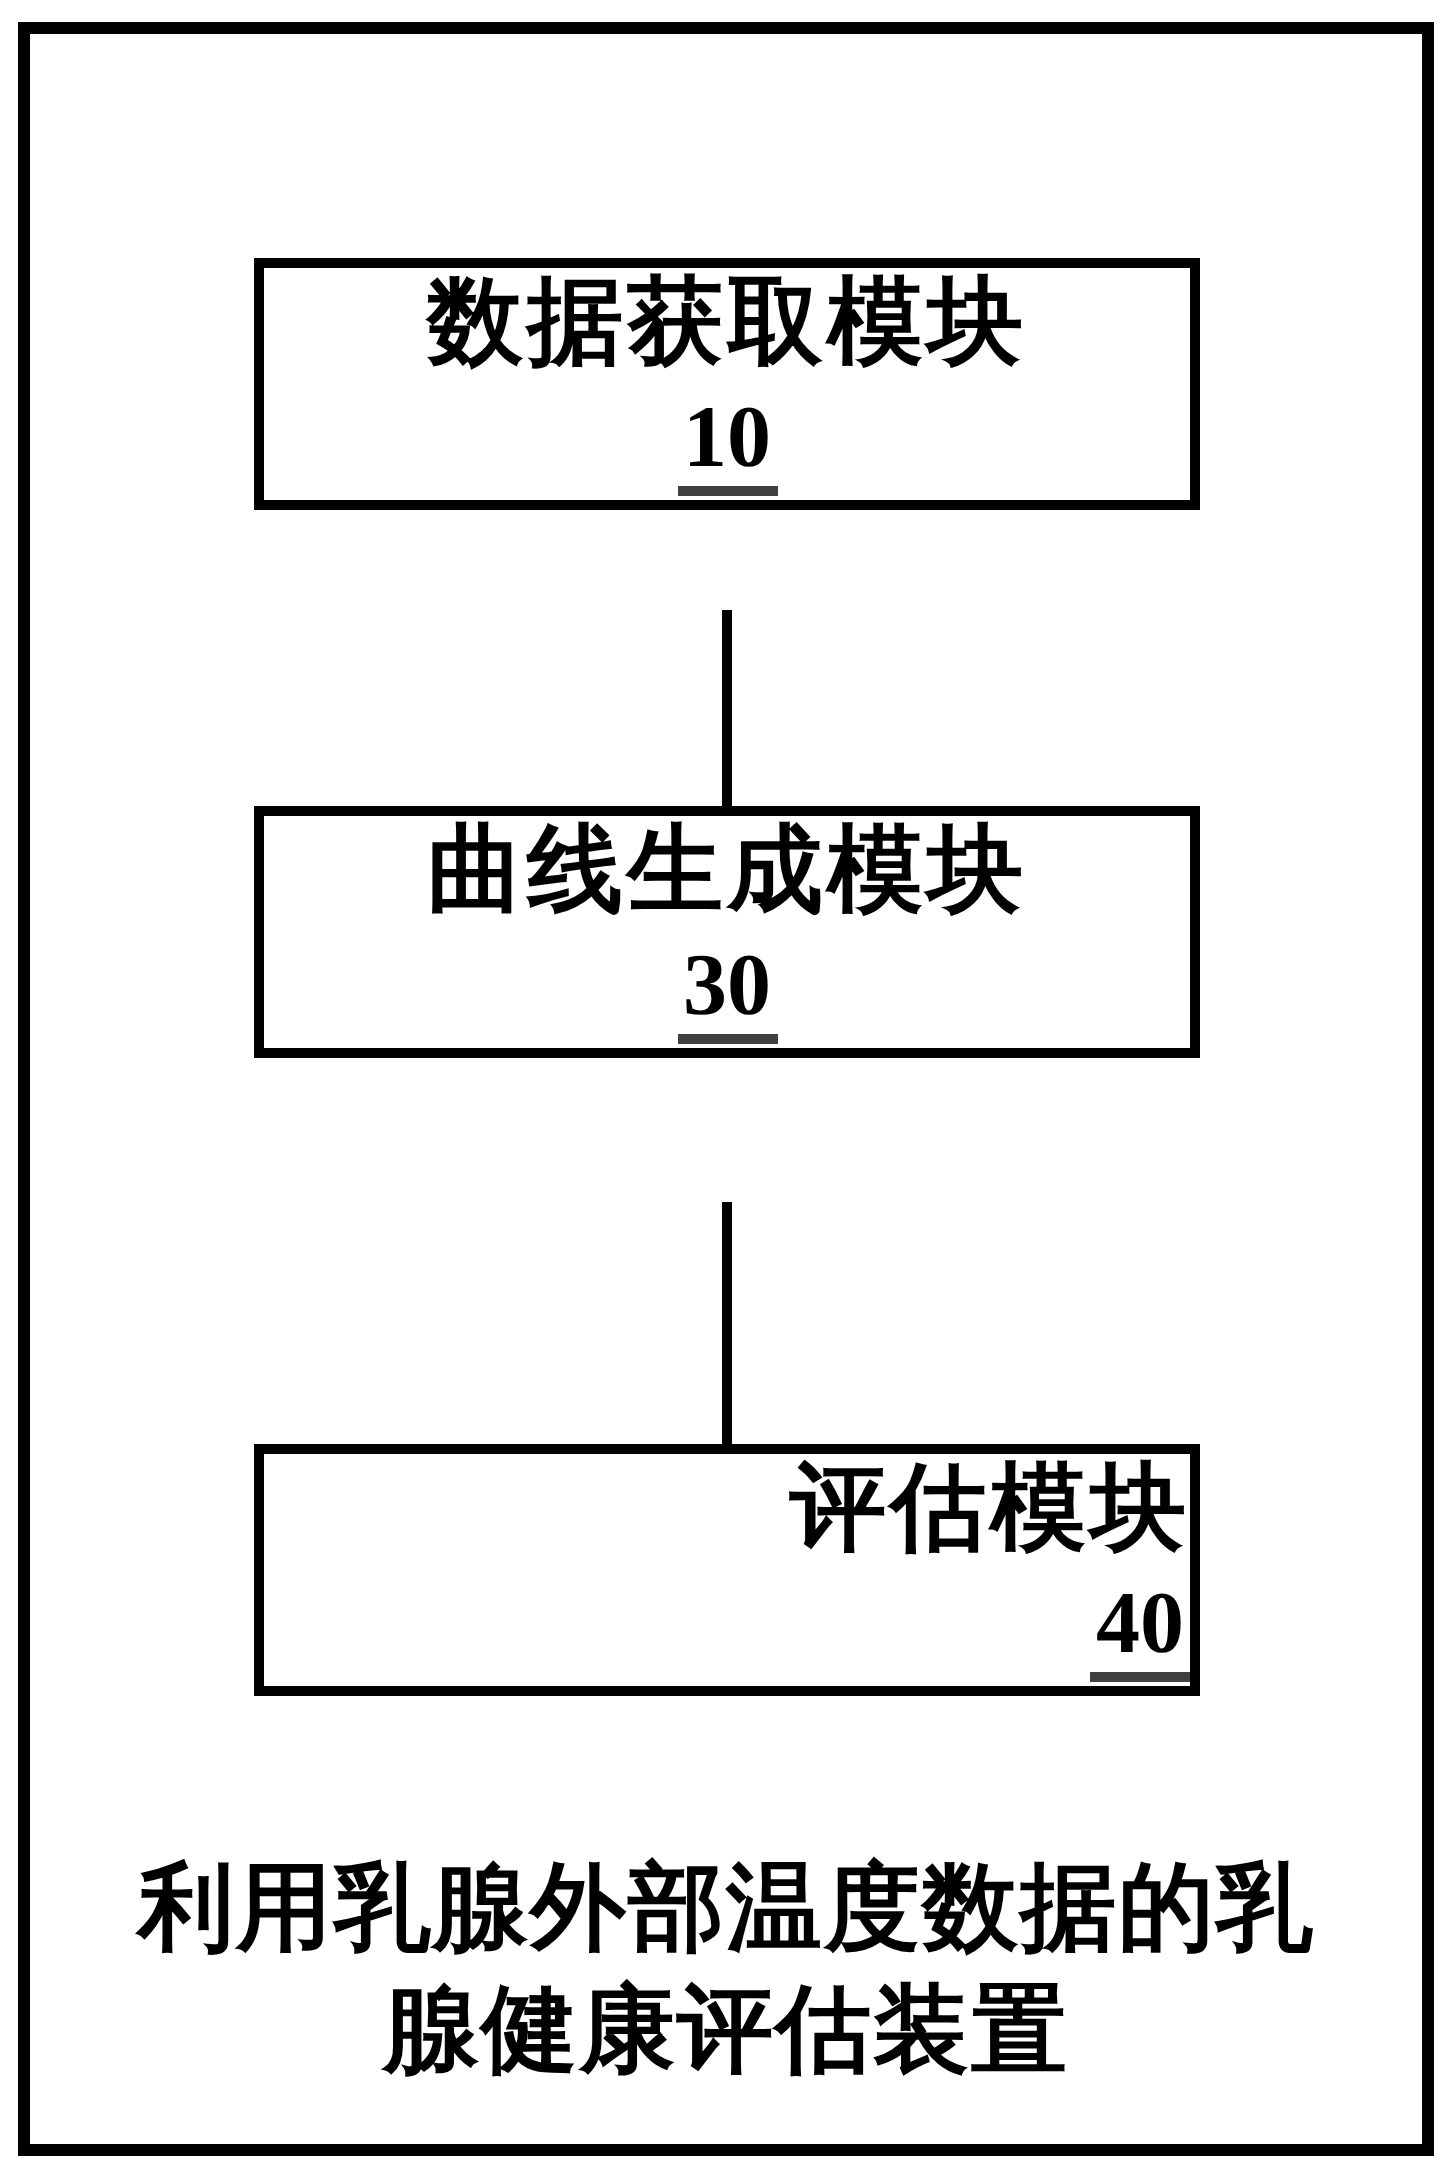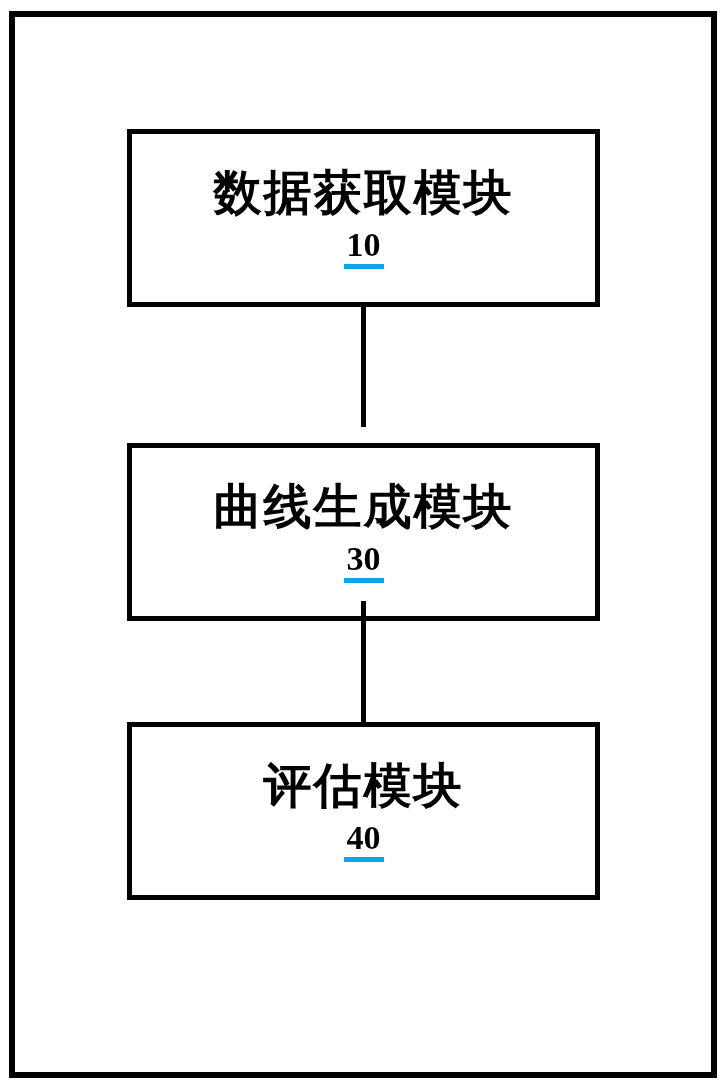--- a/index.html
+++ b/index.html
@@ -27,46 +27,46 @@
     width: 708px;
     height: 1067px;
     border: 6px solid #000000;
     box-sizing: border-box;
     background: transparent;
   }
   .module-box {
     position: absolute;
     left: 127px;
     width: 473px;
-    height: 178px;
+    height: 126px;
     border: 5px solid #000000;
     box-sizing: border-box;
     background: #ffffff;
     display: flex;
     flex-direction: column;
     align-items: center;
     justify-content: center;
   }
   .box1 { top: 129px; }
-  .box2 { top: 443px; }
-  .box3 { top: 722px; }
+  .box2 { top: 403px; }
+  .box3 { top: 722px; align-items: flex-end; }
   .module-label {
     font-size: 48px;
     font-weight: bold;
     line-height: 1.1;
     letter-spacing: 2px;
     white-space: nowrap;
   }
   .module-number {
-    font-size: 34px;
+    font-size: 44px;
     font-weight: bold;
     line-height: 1.0;
     margin-top: 8px;
     padding: 0 3px 2px 3px;
-    border-bottom: 5px solid #0ea5e9;
+    border-bottom: 5px solid #404040;
   }
   .connector {
     position: absolute;
     left: 361px;
     width: 5px;
     background: #000000;
   }
   .c1 { top: 305px; height: 122px; }
   .c2 { top: 601px; height: 123px; }
   .caption {
@@ -100,14 +100,18 @@
     <div class="module-number">30</div>
   </div>
 
   <div class="connector c2"></div>
 
   <div class="module-box box3">
     <div class="module-label">评估模块</div>
     <div class="module-number">40</div>
   </div>
 
+  <div class="caption">
+    <div>利用乳腺外部温度数据的乳</div>
+    <div>腺健康评估装置</div>
+  </div>
 
 </div>
 
 </body></html>

